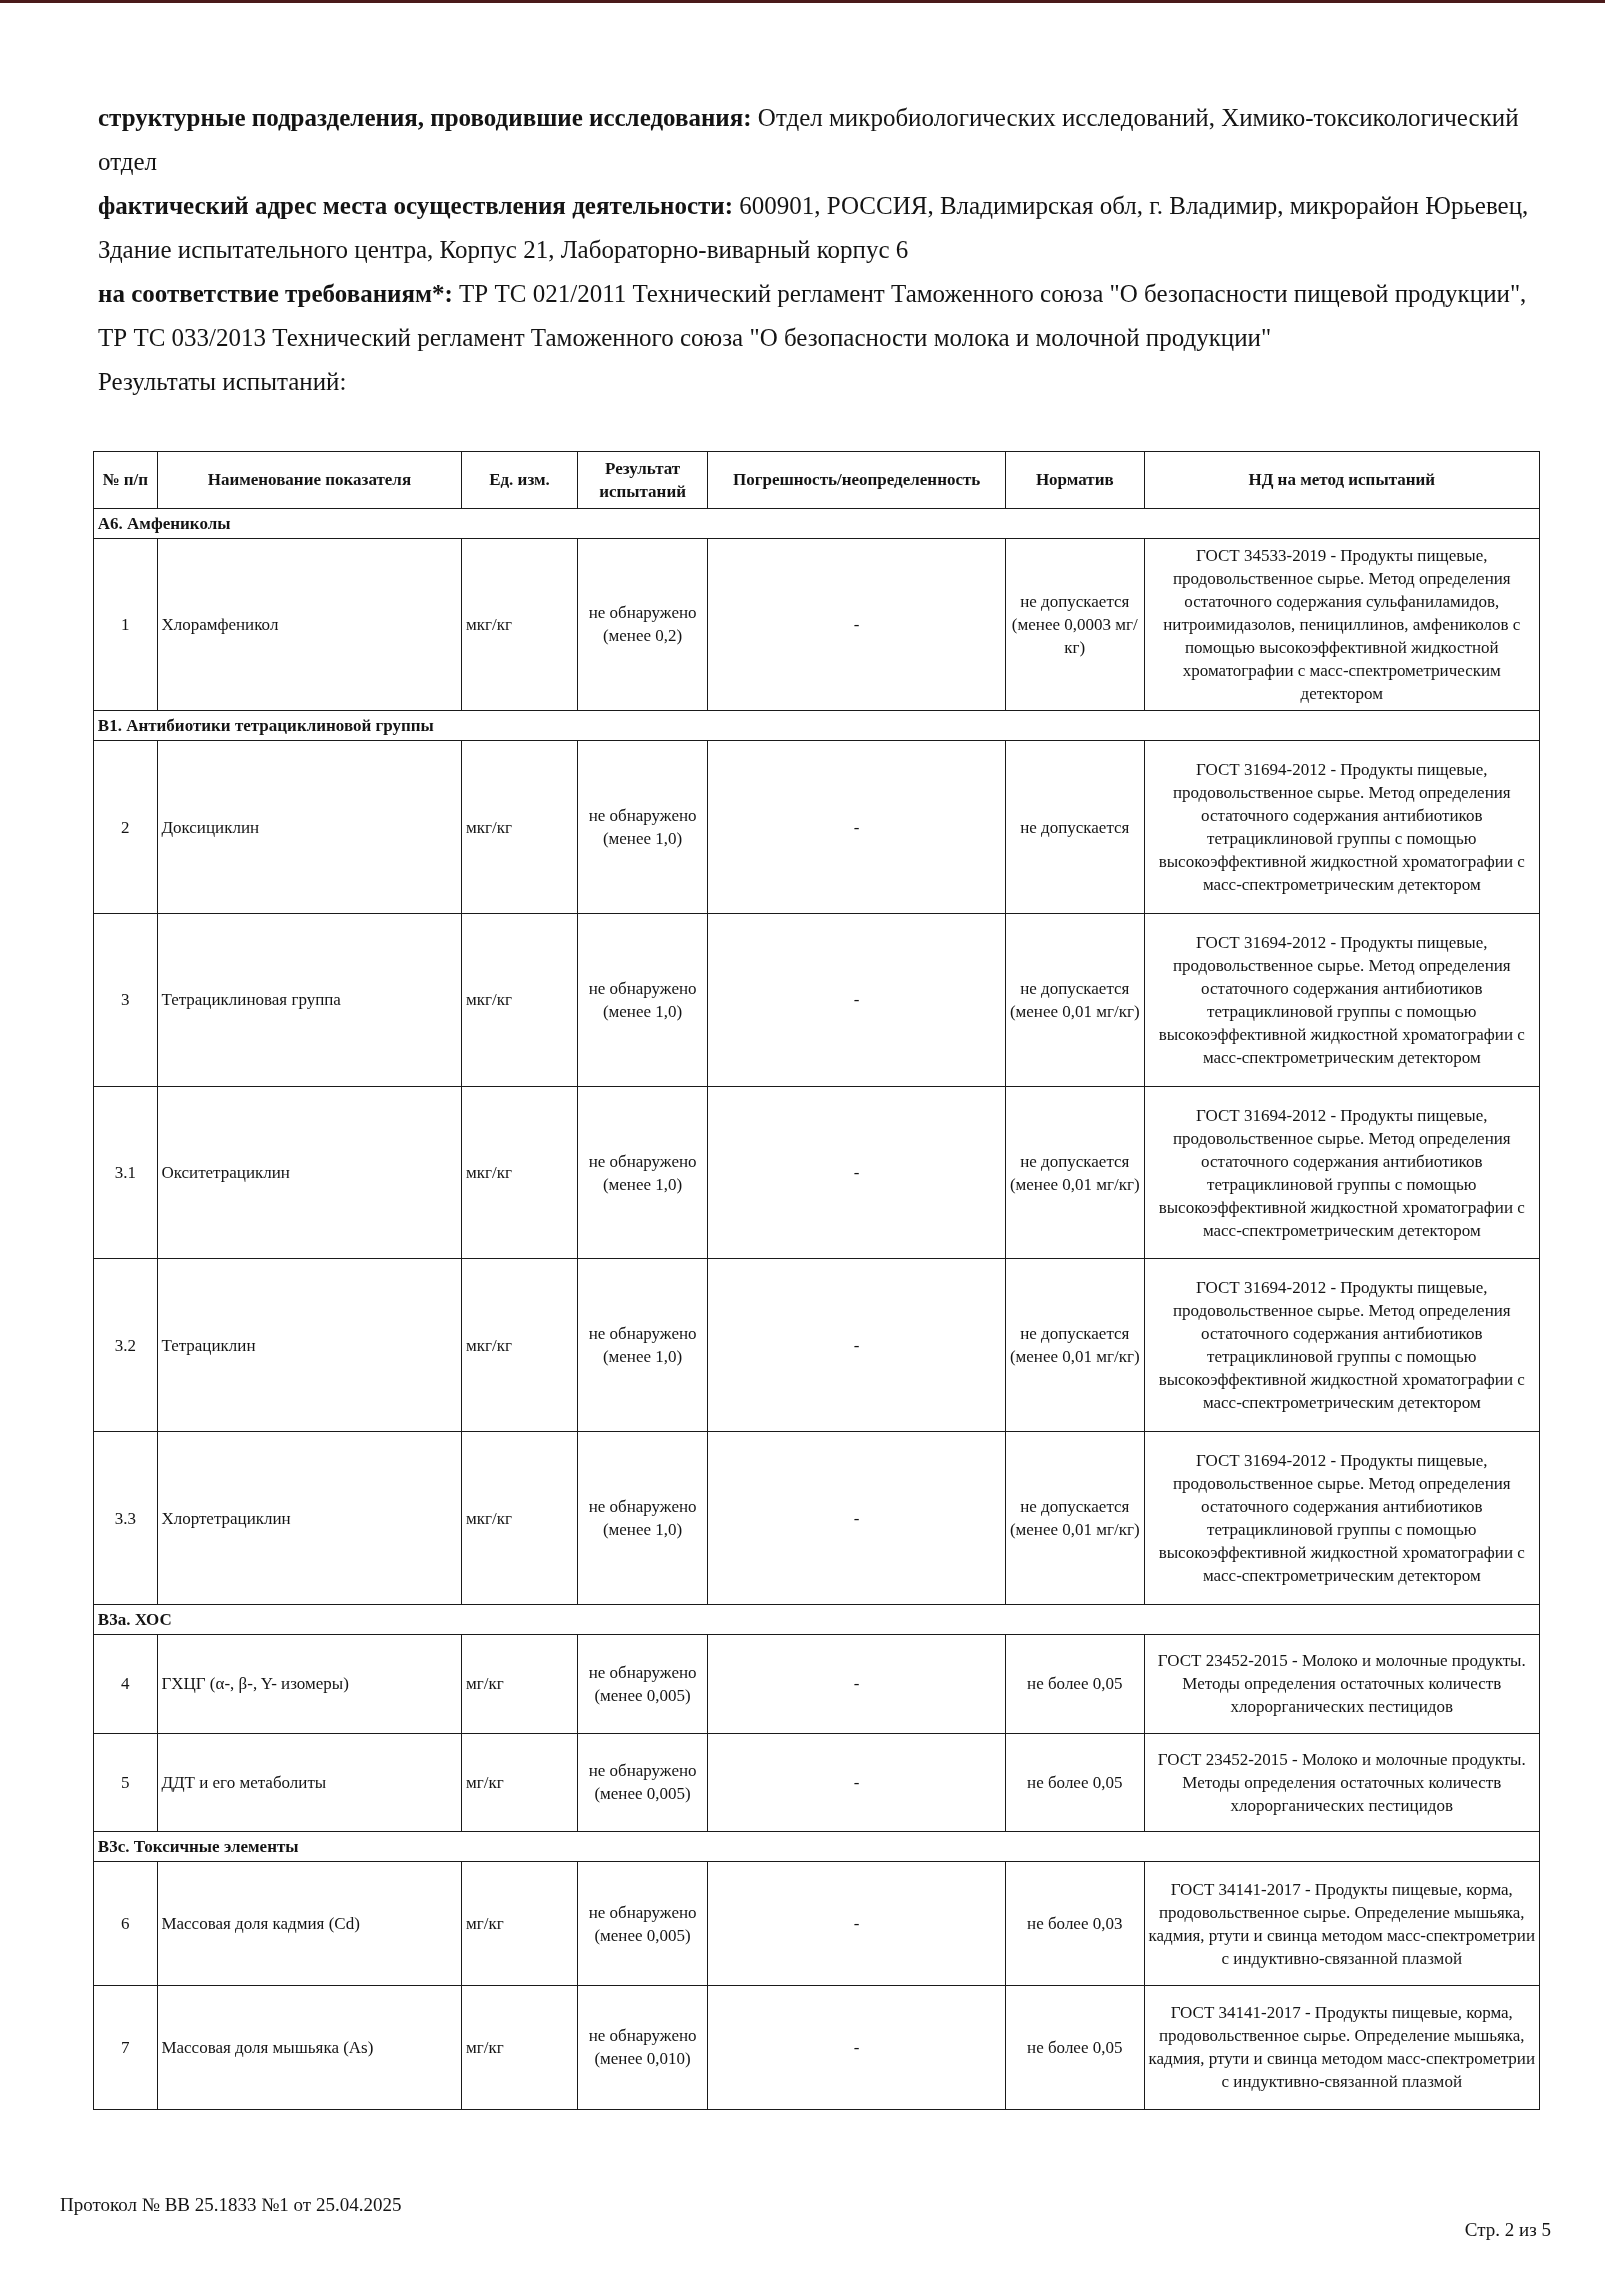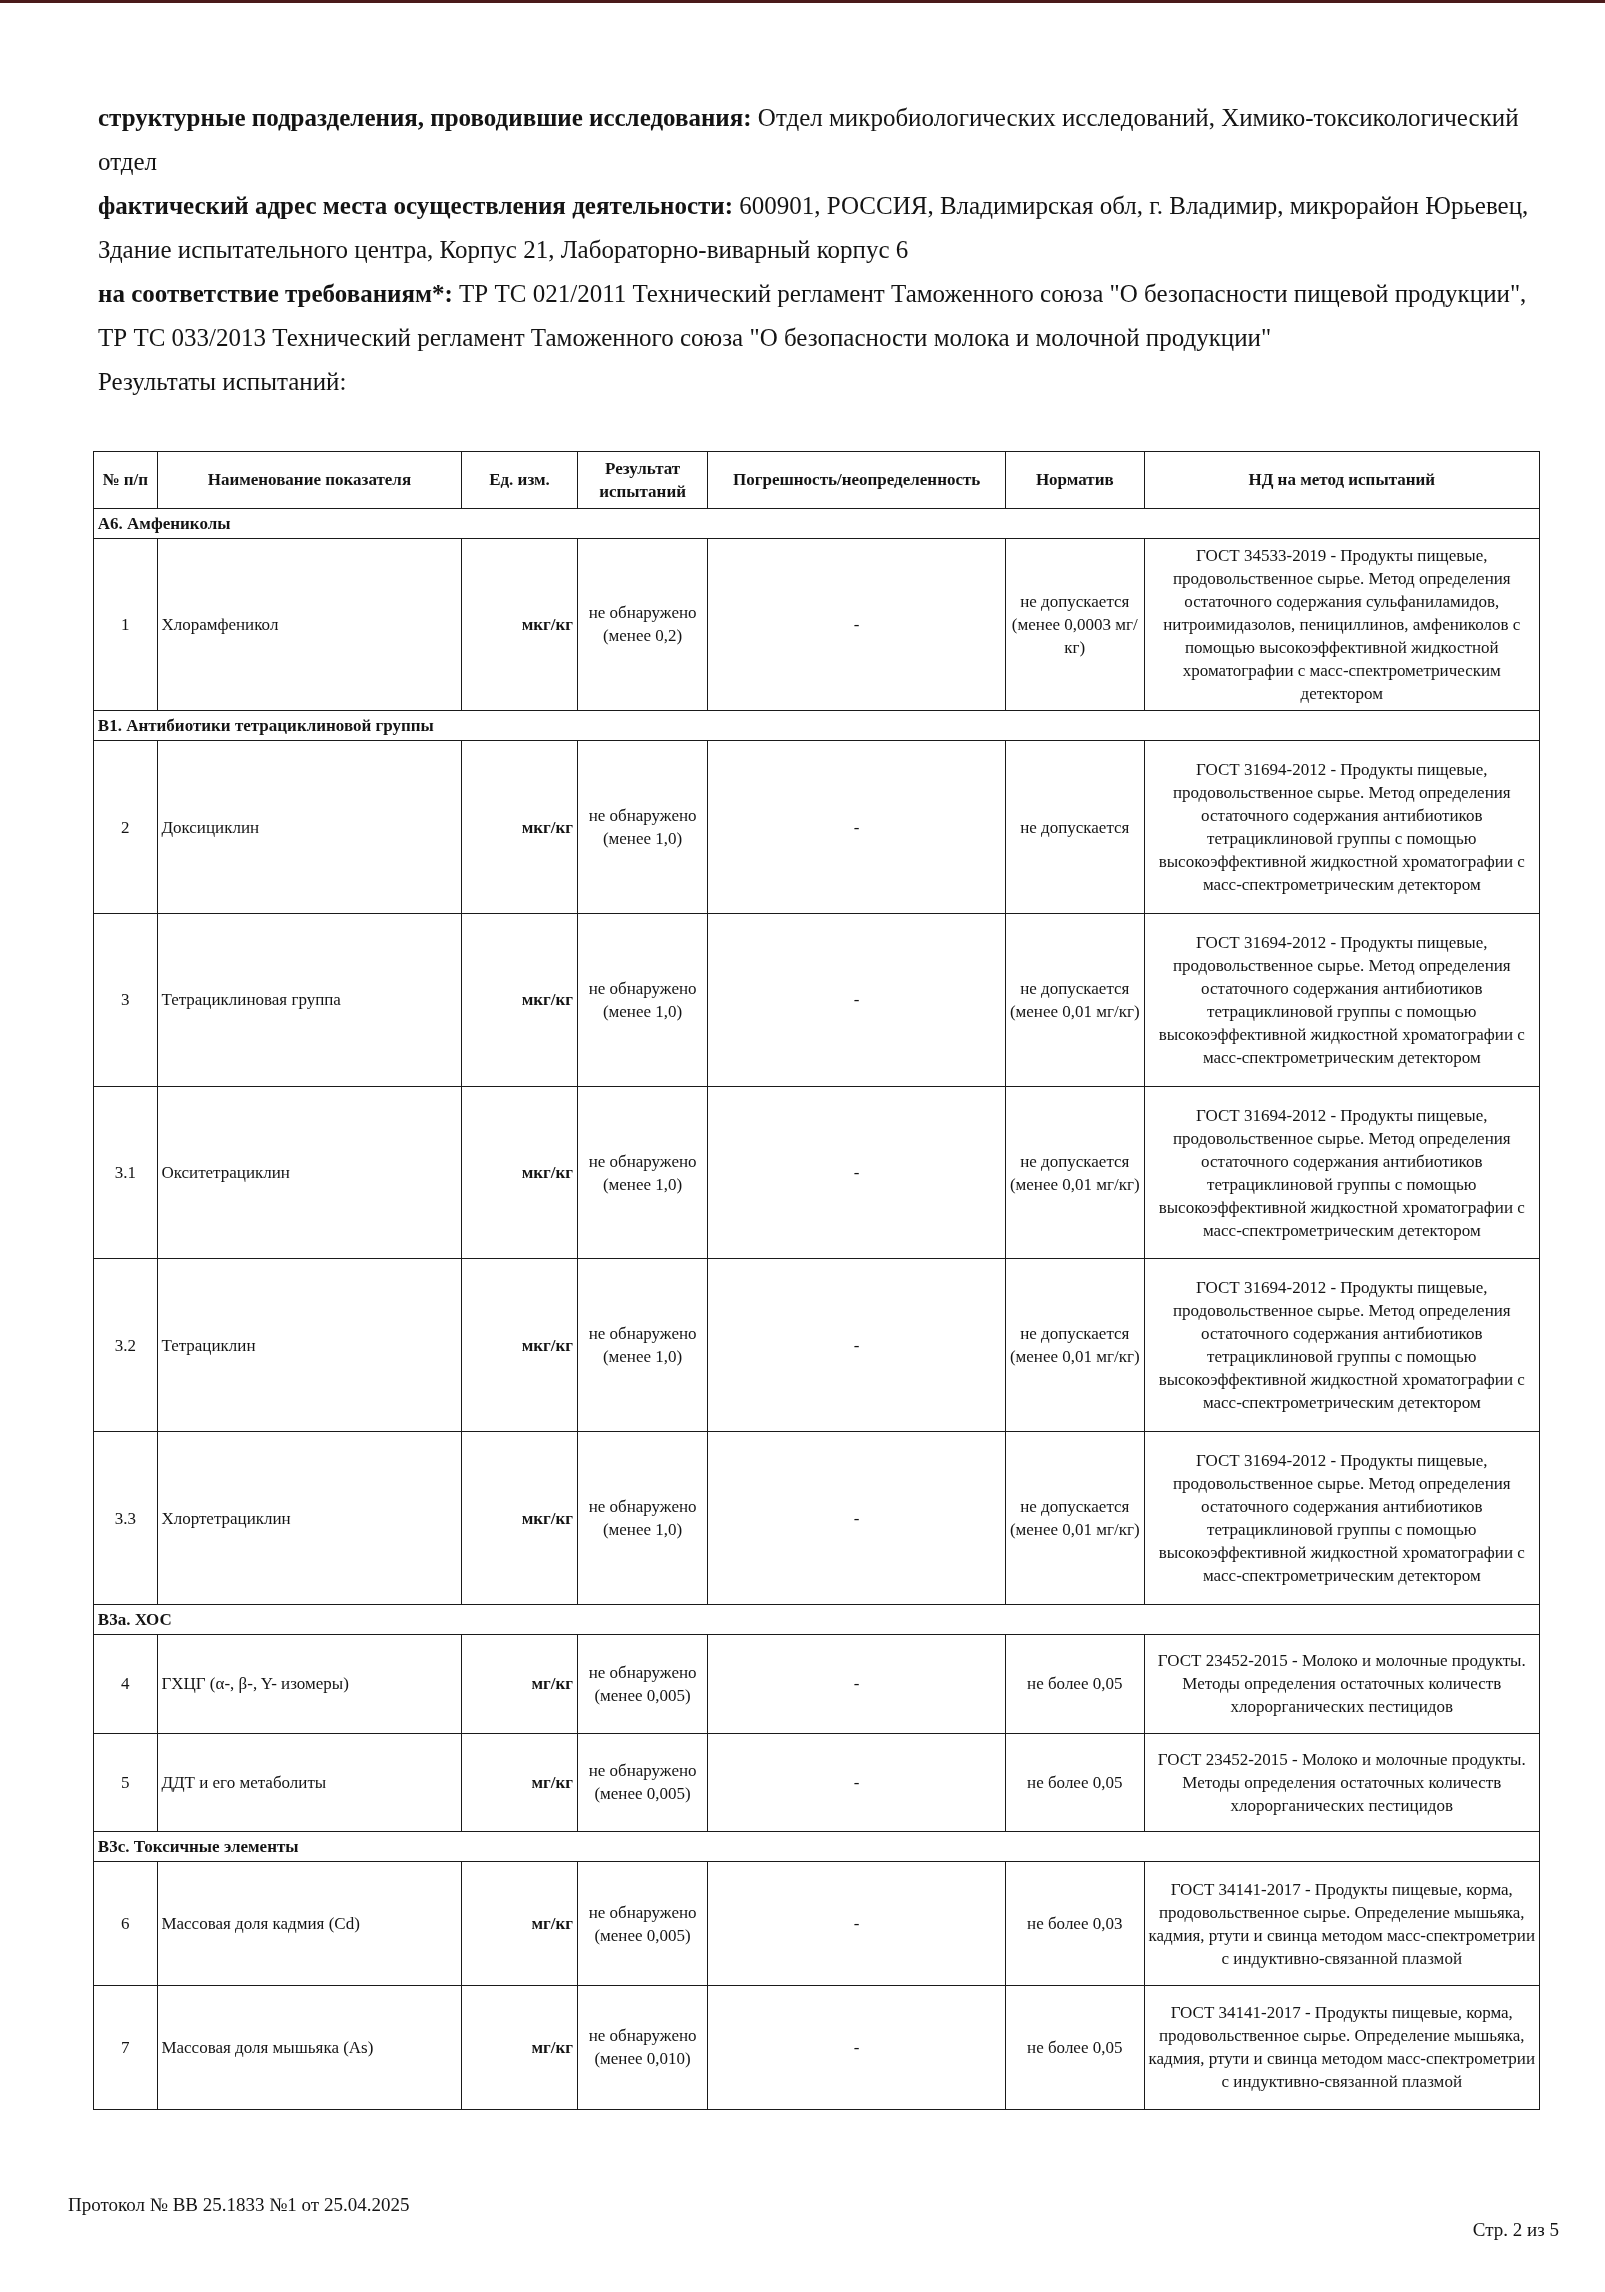--- a/index.html
+++ b/index.html
@@ -20,33 +20,33 @@
       position: absolute; left: 93px; top: 451px; width: 1447px;
       border-collapse: collapse; table-layout: fixed;
       font-size: 17px; line-height: 23px;
     }
     table.results td, table.results th {
       border: 1.9px solid #1a1a1a; padding: 1.9px 3.8px; vertical-align: middle;
     }
     table.results th { font-weight: bold; text-align: center; font-size: 17px; line-height: 23px; height: 52px; }
     .c-num { width: 55px; text-align: center; }
     .c-name { width: 296px; text-align: left; }
-    .c-unit { width: 107px; text-align: right; font-weight: bold; }
+    .c-unit { width: 107px; text-align: left; }
     .c-res { width: 122px; text-align: center; }
     .c-err { width: 289px; text-align: center; }
     .c-norm { width: 130px; text-align: center; }
     .c-nd { text-align: center; }
     td.section { font-weight: bold; text-align: left; height: 25px; padding-left: 7.6px; }
     tr.row-long td { height: 168px; }
     tr.row-mid td { height: 94px; }
     tr.row-toxic td { height: 119px; }
     td.name-cell { padding-left: 9.6px; border-radius: 31px; }
 
     .footer {
-      position: absolute; left: 68px; top: 2192px; width: 1491px;
+      position: absolute; left: 60px; top: 2192px; width: 1491px;
       font-size: 19px; line-height: 25px;
     }
     .footer p { margin: 0; }
     .footer .page { position: absolute; right: 0; top: 25px; }
   </style>
 </head>
 <body>
 
 <div class="top-edge"></div>
 

